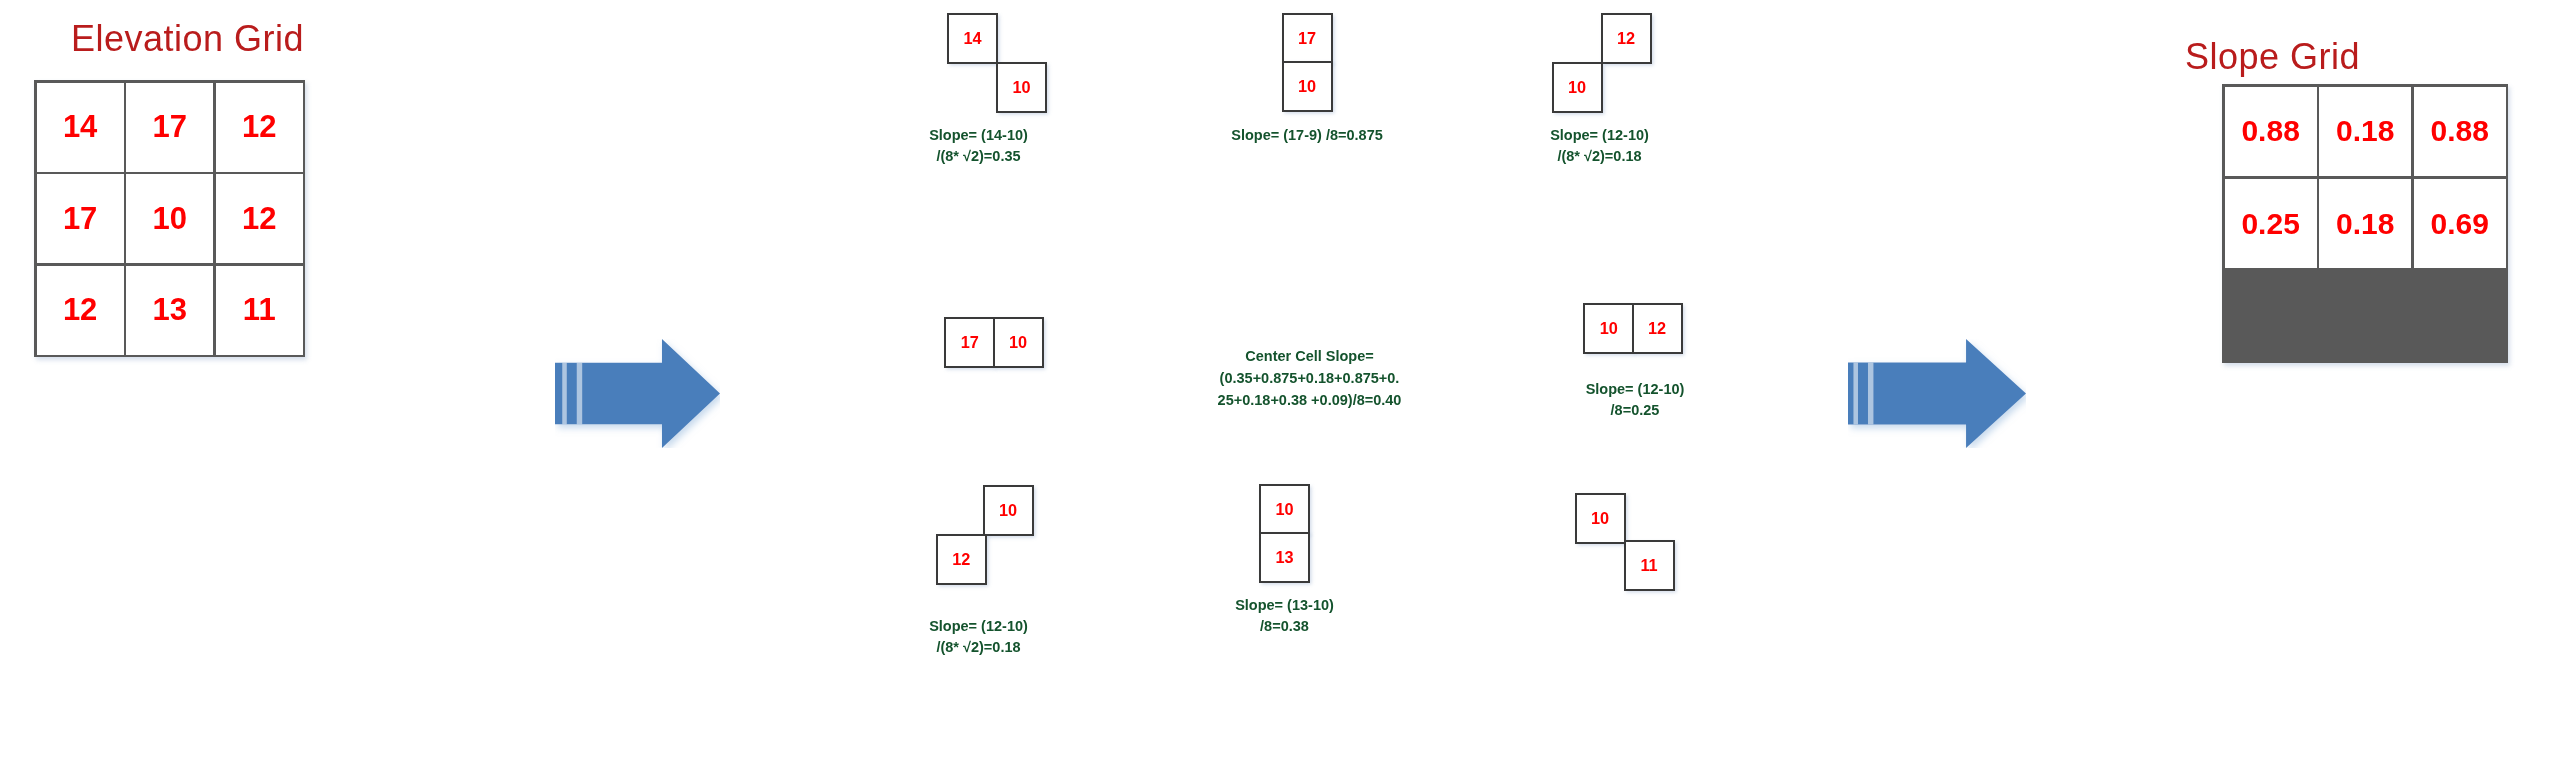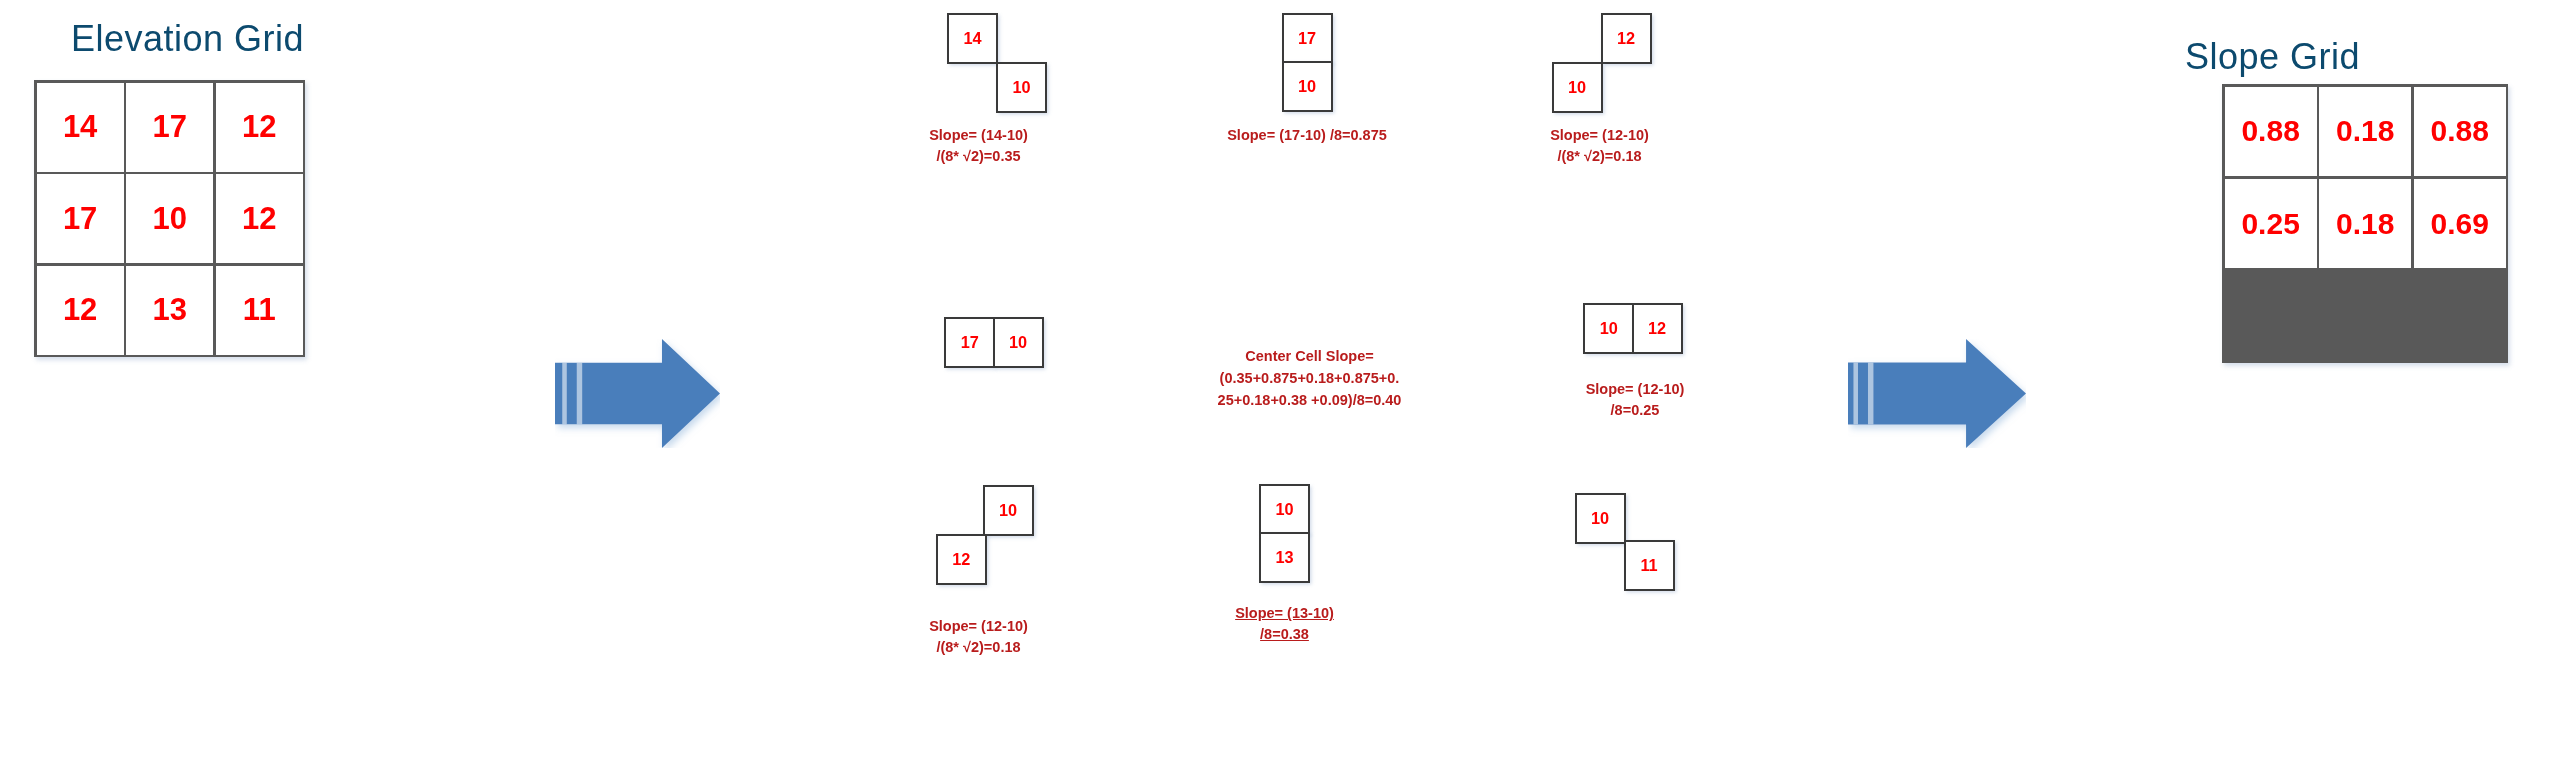--- a/index.html
+++ b/index.html
@@ -11,21 +11,21 @@
     width: 2576px;
     height: 763px;
     position: relative;
     overflow: hidden;
     font-family: "Liberation Sans", sans-serif;
   }
 
   
   .panel-title {
     position: absolute;
-    color: #0c4a6e;
+    color: #b91c1c;
     font-size: 36px;
     font-weight: 400;
     letter-spacing: 0.5px;
     white-space: nowrap;
   }
   #elevation-title { left: 71px;  top: 18px; }
   #slope-title     { left: 2185px; top: 36px; }
 
   
   .big-grid {
@@ -82,21 +82,21 @@
     box-sizing: border-box;
     display: flex;
     align-items: center;
     justify-content: center;
     color: #ff0000;
     font-size: 16.3px;
     font-weight: 700;
     box-shadow: 1.8px 1.8px 3.6px rgba(120,150,190,0.35);
   }
   .formula {
-    color: #b91c1c;
+    color: #14532d;
     font-size: 14.5px;
     line-height: 1.45;
     font-weight: 600;
     white-space: pre-line;
     margin-top: 9px;
   }
   .formula.center-cell {
     font-size: 14.5px;
     line-height: 1.5;
   }
@@ -138,21 +138,21 @@
   </div>
   <div class="formula">Slope= (14-10)
 /(8* √2)=0.35</div>
 </div>
 
 <div class="case" id="case-n" style="left:1171px; top:9px; width:272px;">
   <div class="mini-wrap" style="width:109px; height:107px;">
     <div class="mini-cell" style="left:29px; top:3.6px;">17</div>
     <div class="mini-cell" style="left:29px; top:52px;">10</div>
   </div>
-  <div class="formula">Slope= (17-10) /8=0.875</div>
+  <div class="formula">Slope= (17-9) /8=0.875</div>
 </div>
 
 <div class="case" id="case-ne" style="left:1486px; top:9px; width:227px;">
   <div class="mini-wrap" style="width:118px; height:107px;">
     <div class="mini-cell" style="left:60px; top:3.6px;">12</div>
     <div class="mini-cell" style="left:11px; top:53px;">10</div>
   </div>
   <div class="formula">Slope= (12-10)
 /(8* √2)=0.18</div>
 </div>
@@ -186,21 +186,21 @@
   </div>
   <div class="formula" style="margin-top:22px;">Slope= (12-10)
 /(8* √2)=0.18</div>
 </div>
 
 <div class="case" id="case-s" style="left:1171px; top:480px; width:227px;">
   <div class="mini-wrap" style="width:109px; height:107px;">
     <div class="mini-cell" style="left:29px; top:3.6px;">10</div>
     <div class="mini-cell" style="left:29px; top:52px;">13</div>
   </div>
-  <div class="formula" style="margin-top:16px;text-decoration:underline;">Slope= (13-10)
+  <div class="formula" style="margin-top:8px;">Slope= (13-10)
 /8=0.38</div>
 </div>
 
 <div class="case" id="case-se" style="left:1500px; top:489px; width:227px;">
   <div class="mini-wrap" style="width:118px; height:107px;">
     <div class="mini-cell" style="left:20px; top:3.6px;">10</div>
     <div class="mini-cell" style="left:69px; top:51px;">11</div>
   </div>
 </div>
 

